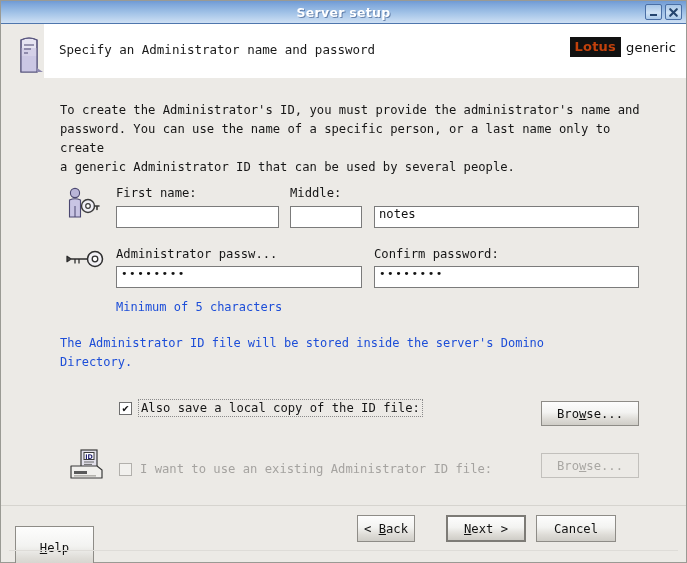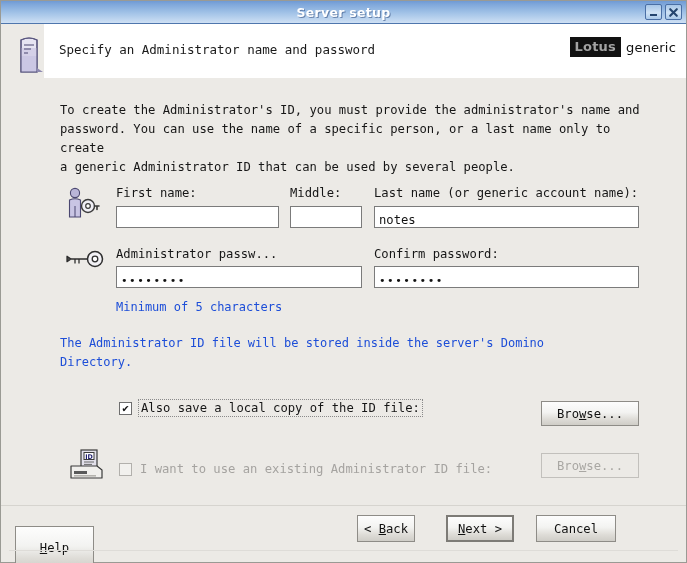--- a/index.html
+++ b/index.html
@@ -70,21 +70,21 @@
     position: absolute; left: 12px; top: 6px;
     width: 34px; height: 46px;
   }
   .lotus-logo {
     position: absolute; right: 10px; top: 13px;
     display: flex; align-items: center;
     font-family: "DejaVu Sans", sans-serif;
     font-size: 13px;
   }
   .lotus-mark {
-    background: #111111; color: #a3a3a3;
+    background: #111111; color: #c2410c;
     font-weight: bold;
     padding: 2px 5px 3px 5px;
     letter-spacing: 0.2px;
   }
   .lotus-word {
     color: #111111; margin-left: 5px;
     letter-spacing: 0.2px;
   }
   .header-rule {
     position: absolute; left: 43px; top: 77px;
@@ -125,21 +125,21 @@
   }
 
   .textbox {
     position: absolute;
     background: #ffffff;
     border: 1px solid #7b7b7b;
     font-family: "DejaVu Sans Mono", monospace;
     font-size: 12.2px;
     color: #111111;
     padding: 0 4px;
-    display: flex; align-items: flex-end;
+    display: flex; align-items: flex-start;
     outline: none;
   }
   .textbox .val { letter-spacing: 0; }
   .textbox .dots { letter-spacing: 1.5px; font-size: 11px; }
 
   .note {
     position: absolute;
     font-size: 12px;
     color: #1d4ed8;
     line-height: 19px;
@@ -269,21 +269,20 @@
         <path d="M5.5,13 Q11,10.5 16.5,13 L16.5,30 L5.5,30 Z" fill="#c9c5e4" stroke="#4a4770" stroke-width="1.1"></path>
         <line x1="11" y1="19" x2="11" y2="30" stroke="#4a4770" stroke-width="1"></line>
         <circle cx="24" cy="19" r="6.5" fill="#f0eff6" stroke="#3a3a3a" stroke-width="1.4"></circle>
         <circle cx="24" cy="19" r="2.3" fill="#ffffff" stroke="#3a3a3a" stroke-width="1.2"></circle>
         <path d="M30.5,19 L35,19 M33,19 L33,22.5" stroke="#3a3a3a" stroke-width="1.6" stroke-linecap="round"></path>
       </svg>
     </span>
 
     <div class="fld-label" style="left:115px; top:101px;">First name:</div>
     <div class="fld-label" style="left:289px; top:101px;">Middle:</div>
-    <div class="fld-label" style="left:373px; top:101px;">Last name (or generic account name):</div>
 
     <div class="textbox" style="left:115px; top:121px; width:163px; height:22px;">
       <span class="val"></span>
     </div>
     <div class="textbox" style="left:289px; top:121px; width:72px; height:22px;">
       <span class="val"></span>
     </div>
     <div class="textbox" style="left:373px; top:121px; width:265px; height:22px;">
       <span class="val">notes</span>
     </div>
@@ -345,21 +344,21 @@
 
   </div>
 
   <div class="footer">
     <div class="btn" style="left:14px; top:20px; width:79px; height:44px;">
       <span><u>H</u>elp</span>
     </div>
     <div class="btn" style="left:356px; top:9px; width:58px; height:27px;">
       <span>&lt; <u>B</u>ack</span>
     </div>
-    <div class="btn default" style="left:445px; top:9px; width:68px; height:27px;justify-content:center;">
+    <div class="btn default" style="left:445px; top:9px; width:80px; height:27px;justify-content:center;">
       <span><u>N</u>ext &gt;</span>
     </div>
     <div class="btn" style="left:535px; top:9px; width:80px; height:27px;">
       <span>Cancel</span>
     </div>
     <div class="footer-sep"></div>
   </div>
 
 </div>
 

